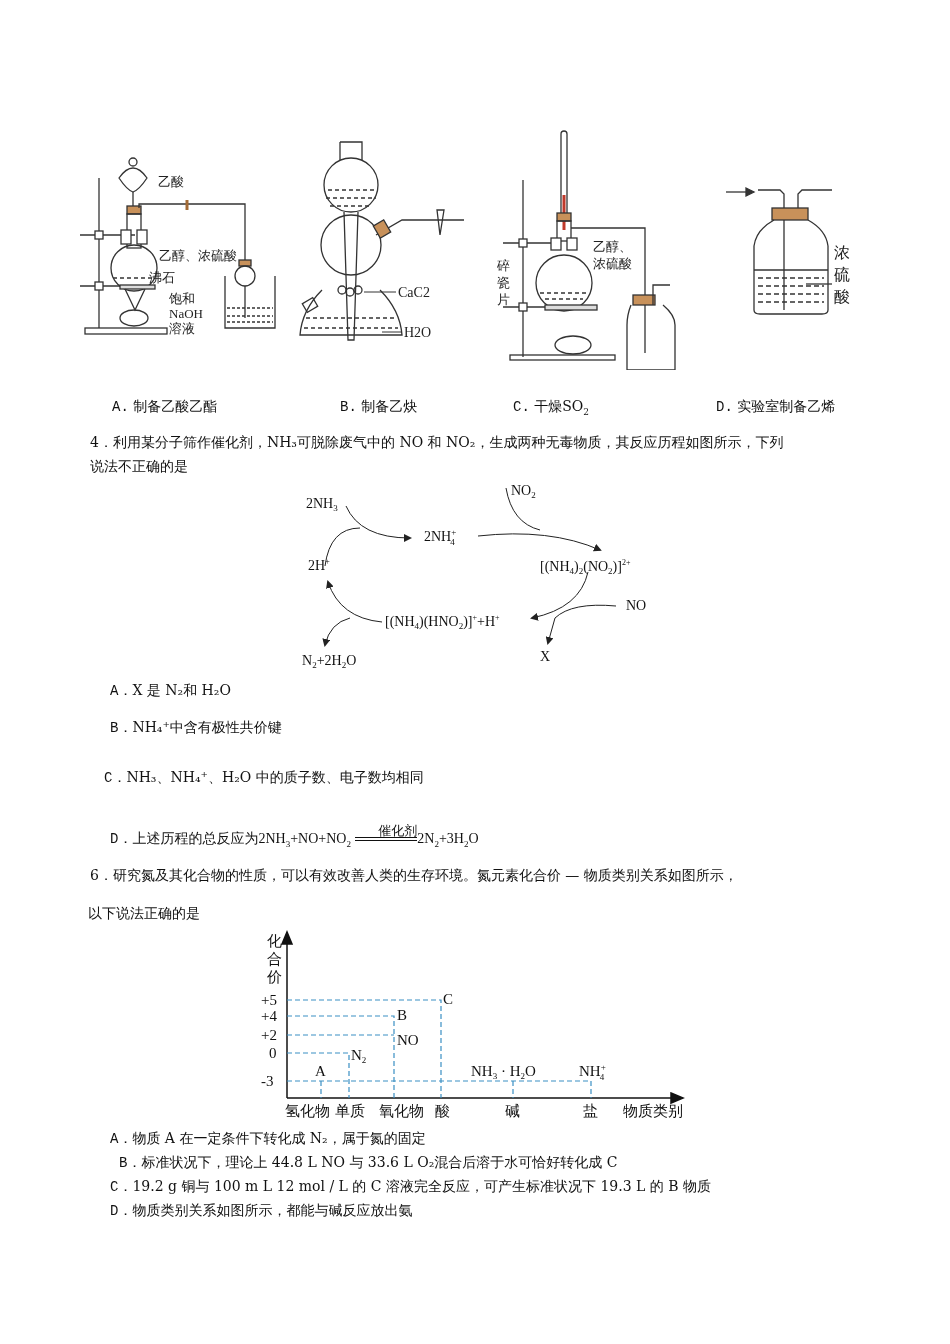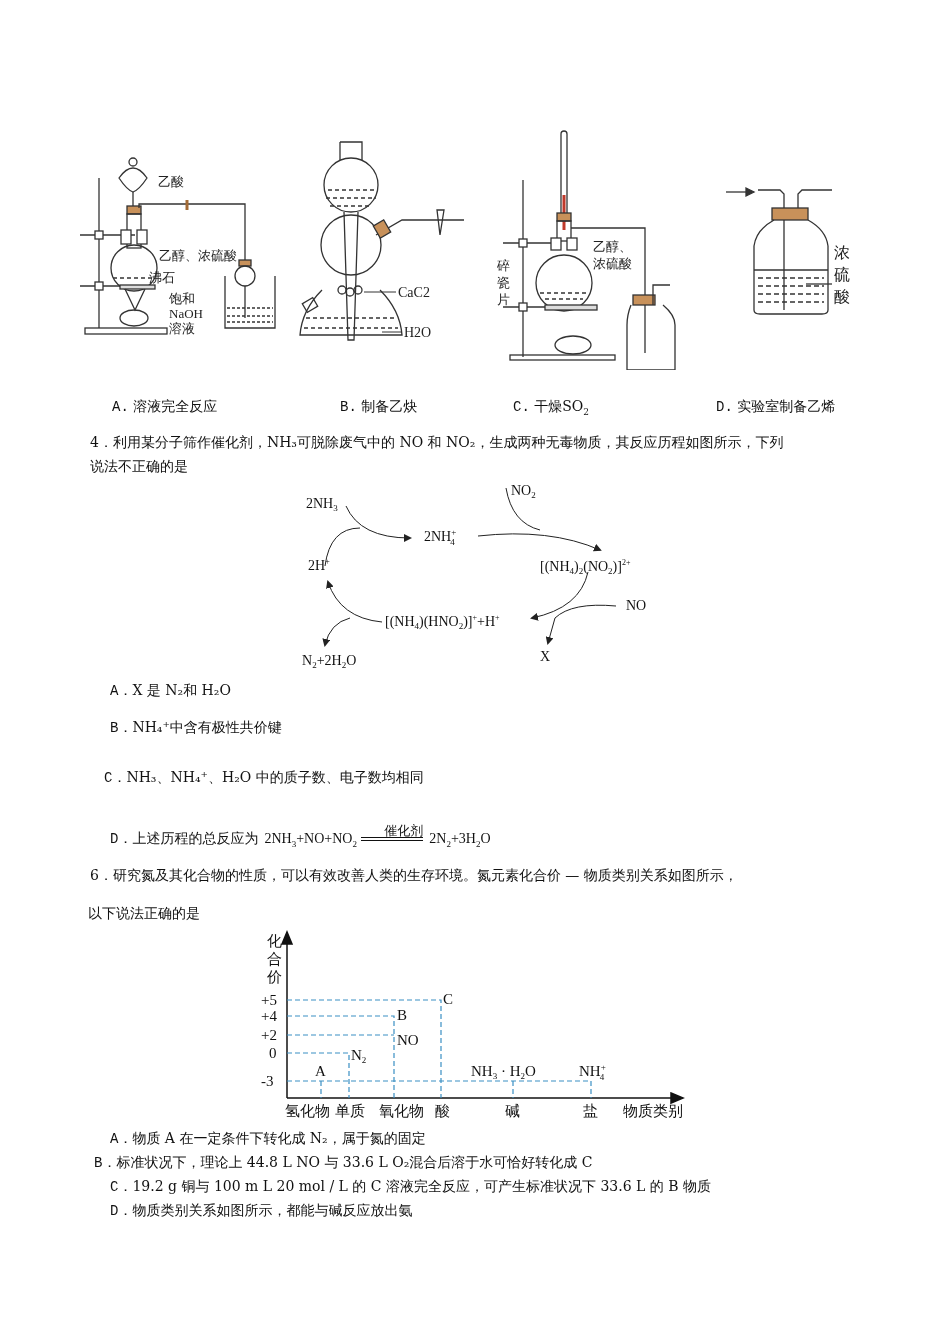--- a/index.html
+++ b/index.html
@@ -1,21 +1,21 @@
 <!DOCTYPE html>
 <html><head>
 <meta charset="utf-8">
 <style>
   html, body { margin: 0; padding: 0; background: #ffffff; }
   body { width: 950px; height: 1344px; position: relative; overflow: hidden;
          font-family: "DejaVu Serif", "Liberation Serif", serif; color: #111; }
   .abs { position: absolute; }
   .txt { font-size: 14px; line-height: 20px; white-space: nowrap; }
   .mono { font-family: "Liberation Mono", "DejaVu Sans Mono", monospace; }
-  .serif { font-family: "Liberation Serif", "DejaVu Serif", serif; margin-left: 6px; }
+  .serif { font-family: "Liberation Serif", "DejaVu Serif", serif; }
   sub, sup { font-size: 9px; line-height: 0; }
   svg text { font-family: "Liberation Serif", "DejaVu Serif", serif; }
   .lbl { font-size: 13px; }
 </style>
 </head>
 <body>
 
 <svg class="abs" style="left:75px;top:150px" width="205" height="200" viewBox="0 0 205 200">
   <g stroke="#333" fill="none" stroke-width="1.3">
 
@@ -129,21 +129,21 @@
     <line x1="84" y1="104" x2="110" y2="104"></line>
   </g>
   <g font-size="16" fill="#222">
     <text x="112" y="78">浓</text>
     <text x="112" y="100">硫</text>
     <text x="112" y="122">酸</text>
   </g>
 </svg>
 
 <div class="abs txt" style="left:112px;top:396px">
-  <span class="mono">A.</span> <span>溶液完全反应</span>
+  <span class="mono">A.</span> <span>制备乙酸乙酯</span>
 </div>
 <div class="abs txt" style="left:340px;top:396px">
   <span class="mono">B.</span> <span>制备乙炔</span>
 </div>
 <div class="abs txt" style="left:513px;top:396px">
   <span class="mono">C.</span> <span>干燥SO</span><sub>2</sub>
 </div>
 <div class="abs txt" style="left:716px;top:396px">
   <span class="mono">D.</span> <span>实验室制备乙烯</span>
 </div>
@@ -238,21 +238,21 @@
     <text x="180" y="188">酸</text>
     <text x="250" y="188">碱</text>
     <text x="328" y="188">盐</text>
     <text x="368" y="188">物质类别</text>
   </g>
 </svg>
 
 <div class="abs txt" style="left:110px;top:1128px">
   <span class="mono">A．</span><span>物质 A 在一定条件下转化成 N₂，属于氮的固定</span>
 </div>
-<div class="abs txt" style="left:94px;top:1152px">
+<div class="abs txt" style="left:119px;top:1152px">
   <span class="mono">B．</span><span>标准状况下，理论上 44.8 L NO 与 33.6 L O₂混合后溶于水可恰好转化成 C</span>
 </div>
 <div class="abs txt" style="left:110px;top:1176px">
-  <span class="mono">C．</span><span>19.2 g 铜与 100 m L 20 mol / L 的 C 溶液完全反应，可产生标准状况下 33.6 L 的 B 物质</span>
+  <span class="mono">C．</span><span>19.2 g 铜与 100 m L 12 mol / L 的 C 溶液完全反应，可产生标准状况下 19.3 L 的 B 物质</span>
 </div>
 <div class="abs txt" style="left:110px;top:1200px">
   <span class="mono">D．</span><span>物质类别关系如图所示，都能与碱反应放出氨</span>
 </div>
 
 </body></html>

